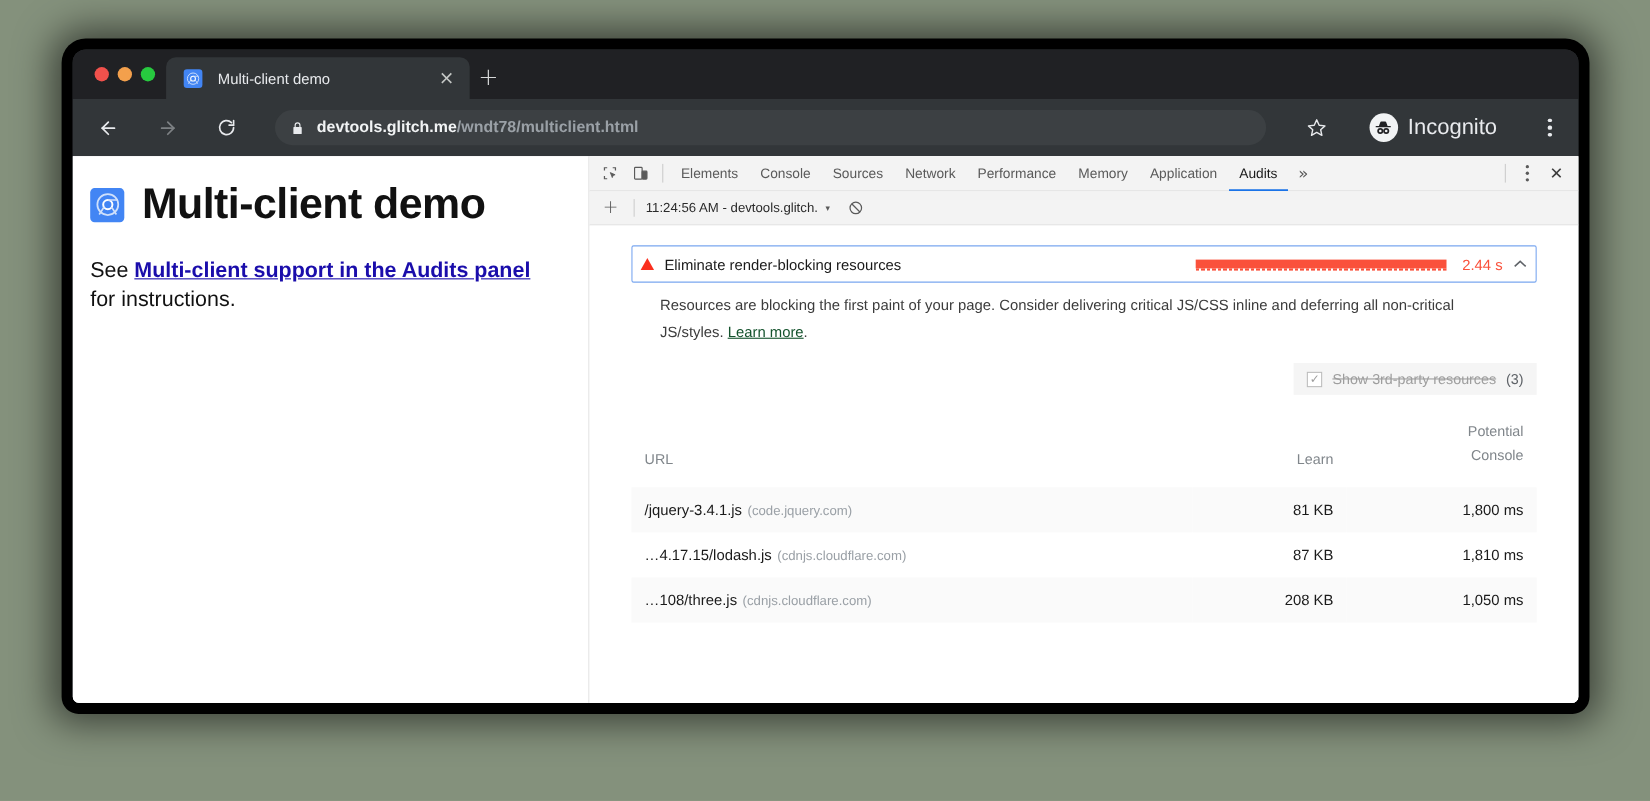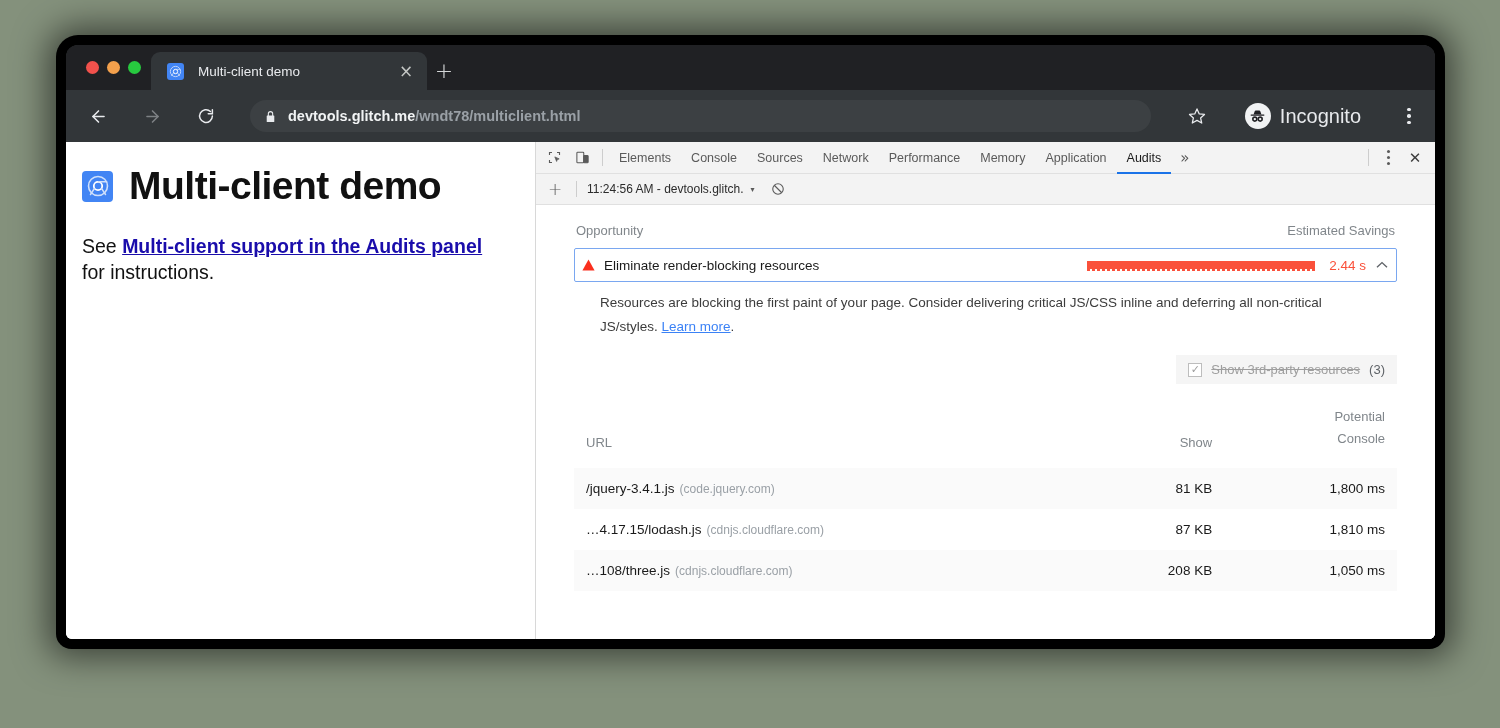--- a/index.html
+++ b/index.html
@@ -285,21 +285,21 @@
   }
   .opp-value { font-size: 13.5px; color: #fa513b; flex: none; margin-right: 10px; }
   .opp-chevron { color: #5f6368; font-size: 12px; flex: none; display:flex; align-items:center;}
 
   .opp-desc {
     font-size: 13.5px; color: #3c3c3c;
     line-height: 1.78;
     padding: 9px 2px 0 26px;
     max-width: 800px;
   }
-  .opp-desc a { color: #3b82f6; }
+  .opp-desc a { color: #14532d; }
 
   .filter-row { display: flex; justify-content: flex-end; padding: 16px 0 0 0; }
   .filter-chip {
     display: flex; align-items: center; gap: 9px;
     background: #f5f5f5;
     padding: 7px 12px;
     font-size: 13px;
   }
   .cb {
     width: 14px; height: 14px;
@@ -479,24 +479,20 @@
               <circle cx="12" cy="12" r="9"></circle>
                 <path d="M5.6 5.6l12.8 12.8"></path>
             </svg>
           </div>
         </div>
 
         <div class="dt-report">
 
           <div class="report-body">
 
-            <div class="opp-head">
-              <span>Opportunity</span>
-              <span>Estimated Savings</span>
-            </div>
 
             <div class="opp-row">
               <span class="warn-tri">
                 <svg width="13" height="12" viewBox="0 0 14 13">
                     <polygon points="7,0.6 13.6,12.4 0.4,12.4" fill="#fa2f1e"></polygon>
                   </svg>
               </span>
               <span class="opp-title">Eliminate render-blocking resources</span>
               <span class="opp-bar"></span>
               <span class="opp-value">2.44 s</span>
@@ -514,21 +510,21 @@
                 <span class="cb">✓</span>
                 <span class="chip-label">Show 3rd-party resources</span>
                 <span class="chip-count">(3)</span>
               </label>
             </div>
 
             <table class="res-table">
               <thead>
                 <tr>
                   <th class="url-col">URL</th>
-                  <th class="size-col">Show</th>
+                  <th class="size-col">Learn</th>
                   <th class="save-col">
                     <span>Potential</span><br>
                     <span>Console</span>
                   </th>
                 </tr>
               </thead>
               <tbody>
                 <tr>
                   <td><span>/jquery-3.4.1.js</span><span class="res-url-host">(code.jquery.com)</span></td>
                   <td class="size-col">81 KB</td>

